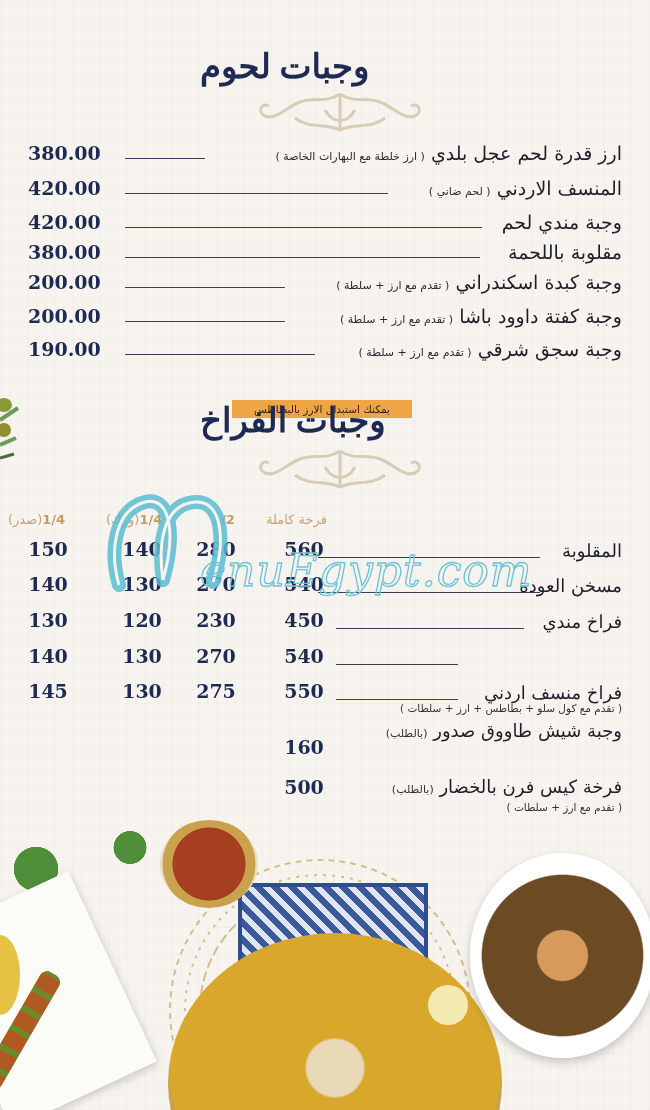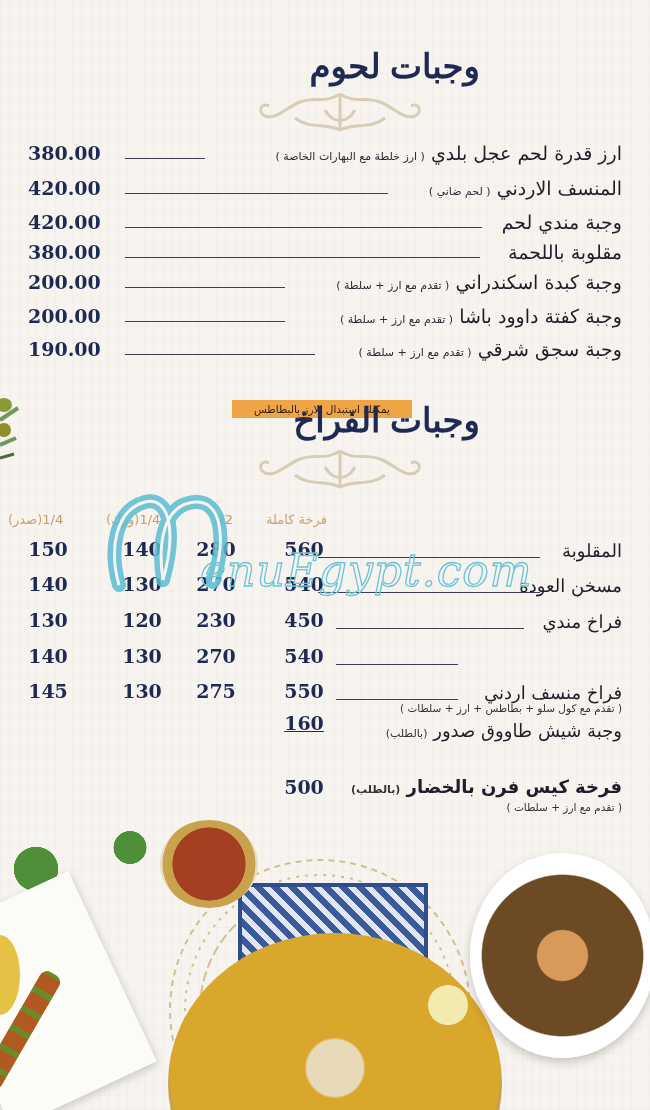--- a/index.html
+++ b/index.html
@@ -11,22 +11,22 @@
       position: relative;
     }
     .page {
       position: absolute; left: 0; top: 0; width: 650px; height: 1110px;
       background:
         repeating-linear-gradient(90deg, rgba(0,0,0,0.012) 0 2px, transparent 2px 9px),
         repeating-linear-gradient(0deg, rgba(0,0,0,0.012) 0 1px, transparent 1px 14px),
         #f7f4ef;
     }
     .section-title {
-      position: absolute; width: 280px; text-align: right;
-      font-family: Liberation Sans, sans-serif; font-weight: bold;
+      position: absolute; width: 280px; text-align: left;
+      font-family: Liberation Serif, serif; font-weight: bold;
       font-size: 34px; color: #1e2a52; direction: rtl;
       letter-spacing: 1px;
     }
     .ornament { position: absolute; }
     .row {
       position: absolute; left: 0; width: 650px; height: 30px;
     }
     .row .name {
       position: absolute; right: 28px; top: 0;
       direction: rtl; white-space: nowrap;
@@ -45,21 +45,21 @@
     }
     .badge {
       position: absolute; left: 232px; top: 368px; width: 180px; height: 18px;
       background: #efa446; color: #2c1f12; font-size: 10.5px;
       direction: rtl; text-align: center; line-height: 18px; margin-top: 32px;
     }
     .col-head {
       position: absolute; top: 512px; font-size: 13px; color: #c9a275;
       direction: rtl; white-space: nowrap;
     }
-    .col-head b { color: #c49a68; font-weight: normal; }
+    .col-head b { color: #c49a68; font-weight: bold; }
     .crow { position: absolute; left: 0; width: 650px; height: 32px; }
     .crow .name {
       position: absolute; right: 28px; top: 2px; direction: rtl; white-space: nowrap;
       font-family: "DejaVu Serif", serif; font-size: 18px; color: #1e1e2a;
     }
     .crow .line { position: absolute; top: 19px; height: 1.3px; background: #3a3f55; }
     .crow .v {
       position: absolute; top: 0; width: 60px; text-align: center;
       font-family: "DejaVu Serif", serif; font-weight: bold; font-size: 19px; color: #1e2a52;
     }
@@ -212,24 +212,24 @@
         <div class="v" style="left:18px">145</div>
       </div>
     </div>
 
   <div class="special">
     <div class="name" style="top:720px;">
       <span>وجبة شيش طاووق صدور</span>
       <small>(بالطلب)</small>
     </div>
     <div class="sub" style="top:702px;">( تقدم مع كول سلو + بطاطس + ارز + سلطات )</div>
-    <div class="v" style="top:712px;text-decoration:underline;">160</div>
+    <div class="v" style="top:736px;">160</div>
   </div>
   <div class="special">
-    <div class="name" style="top:776px;font-weight:bold;">
+    <div class="name" style="top:776px;">
       <span>فرخة كيس فرن بالخضار</span>
       <small>(بالطلب)</small>
     </div>
     <div class="sub" style="top:801px;">( تقدم مع  ارز + سلطات )</div>
     <div class="v" style="top:776px;">500</div>
   </div>
 
   <svg class="watermark" viewBox="0 0 450 110">
     <g fill="none" stroke="#5bbcd3" stroke-width="14" opacity="0.85" stroke-linecap="round">
       <path d="M14 95 C4 60,10 20,40 12 C64 6,72 40,58 90"></path>

